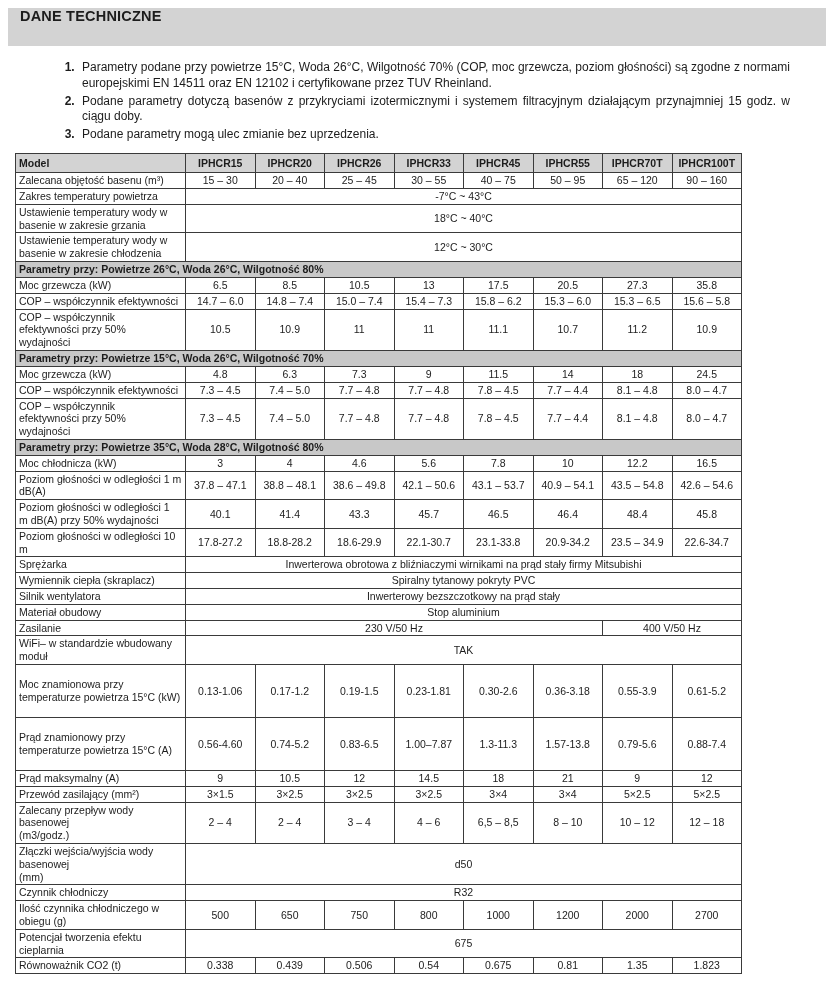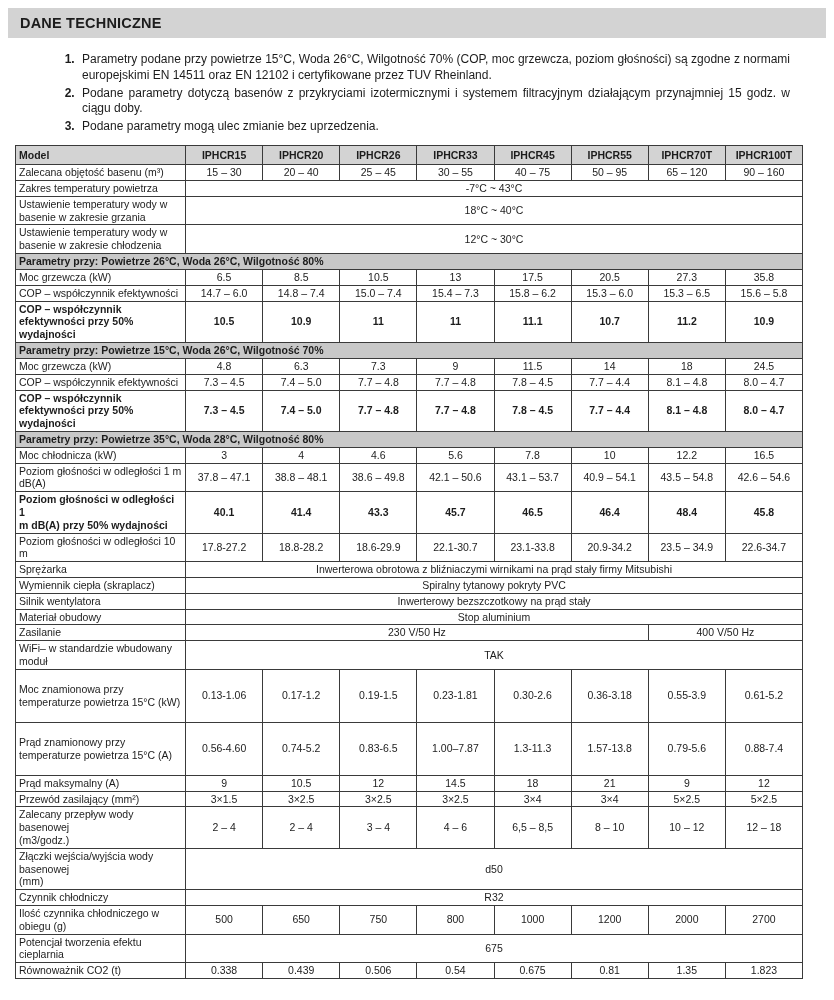--- a/index.html
+++ b/index.html
@@ -5,40 +5,39 @@
   html, body { margin: 0; padding: 0; background: #ffffff; }
   body {
     width: 834px; height: 1000px;
     font-family: "Liberation Sans", "DejaVu Sans", sans-serif;
     color: #1c1c1c;
     overflow: hidden;
   }
   .title-bar {
     margin: 8px 8px 0 8px;
     background: #d3d3d3;
-    height: 30px;
+    height: 38px;
     display: flex;
-    align-items: center;
     padding-left: 12px;
     font-size: 14.5px;
     font-weight: bold;
     letter-spacing: 0.2px;
   }
   ol.notes {
     margin: 14px 44px 10px 58px;
     padding: 0 0 0 20px;
     font-size: 12px;
     line-height: 1.32;
   }
   ol.notes li { text-align: justify; margin-bottom: 2px; padding-left: 4px; }
   ol.notes li::marker { font-weight: bold; }
 
   table.spec {
     border-collapse: collapse;
-    width: 788px;
+    width: 727px;
     margin: 6px 0 0 15px;
     font-size: 10.5px;
     table-layout: fixed;
   }
   table.spec col.c-label { width: 170px; }
   table.spec th, table.spec td {
     border: 1px solid #3a3a3a;
     padding: 1px 3px;
     vertical-align: middle;
     line-height: 1.22;
@@ -51,21 +50,21 @@
   }
   table.spec thead th.first { text-align: left; }
   td.label { text-align: left; white-space: pre-line; }
   td.val { text-align: center; }
   td.section {
     background: #c8c8c8;
     font-weight: bold;
     text-align: left;
     height: 13px;
   }
-  tr.boldrow td { font-weight: bold; }
+  tr.boldrow td { font-weight: normal; }
   tr.tall td { height: 50px; }
 </style>
 </head>
 <body>
 
 <div class="title-bar">
   <span>DANE TECHNICZNE</span>
 </div>
 
 <ol class="notes">

